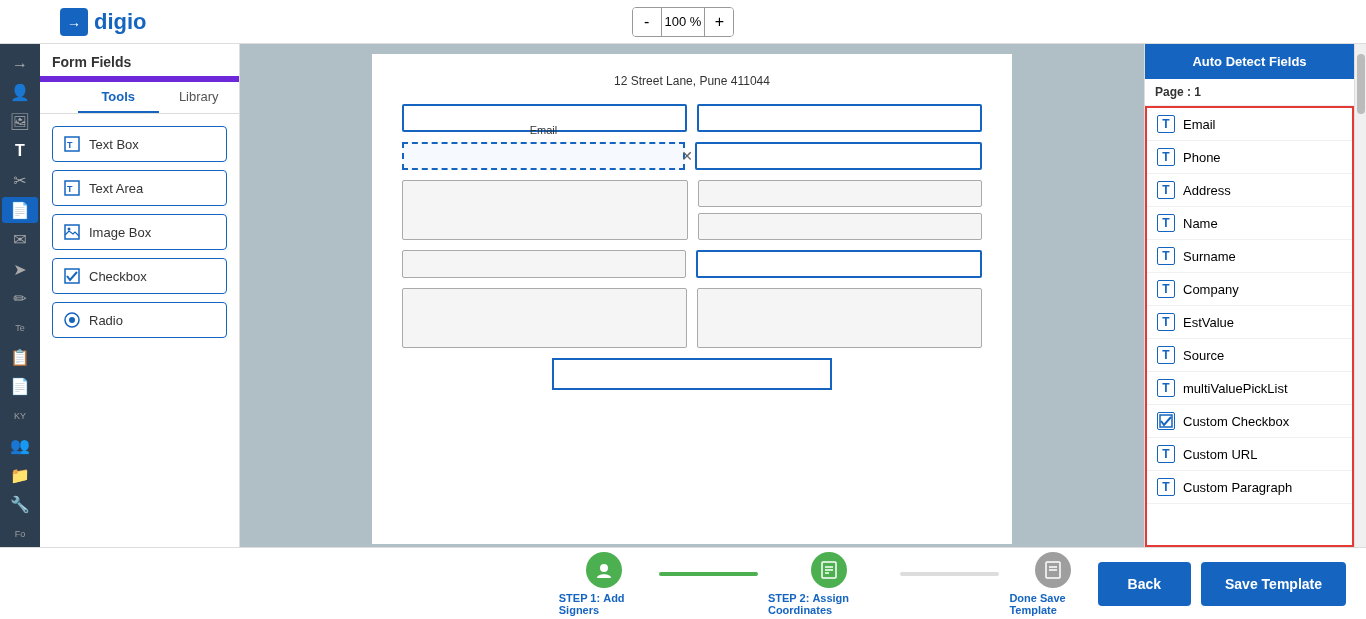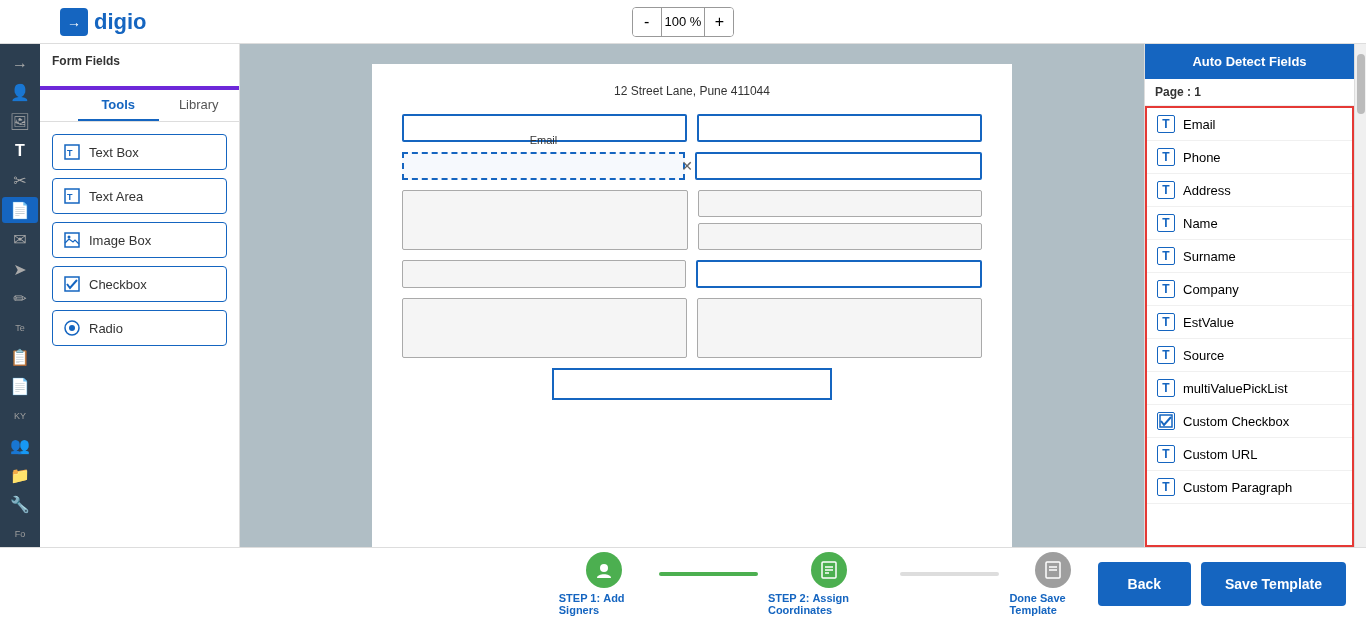--- a/index.html
+++ b/index.html
@@ -82,25 +82,25 @@
     
     .form-fields-panel {
       width: 200px;
       background: #fff;
       border-right: 1px solid #ddd;
       display: flex;
       flex-direction: column;
       flex-shrink: 0;
     }
     .panel-title {
-      padding: 10px 12px 18px;
-      font-size: 12px;
+      padding: 10px 12px 6px;
+      font-size: 14px;
       font-weight: bold;
       color: #333;
-      border-bottom: 4px solid #6d28d9;
+      border-bottom: 6px solid #6d28d9;
     }
     .panel-tabs {
       display: flex;
       border-bottom: 1px solid #ddd;
       padding-left: 38px;
     }
     .panel-tab {
       flex: 1;
       padding: 7px 0;
       text-align: center;
@@ -141,21 +141,21 @@
     }
 
     
     .canvas-area {
       flex: 1;
       background: #b0bec5;
       overflow: auto;
       display: flex;
       flex-direction: column;
       align-items: center;
-      padding: 20px 20px;
+      padding: 10px 20px;
     }
     .document-page {
       background: #fff;
       width: 640px;
       min-height: 490px;
       padding: 20px 30px;
       position: relative;
     }
     .doc-address {
       text-align: center;

